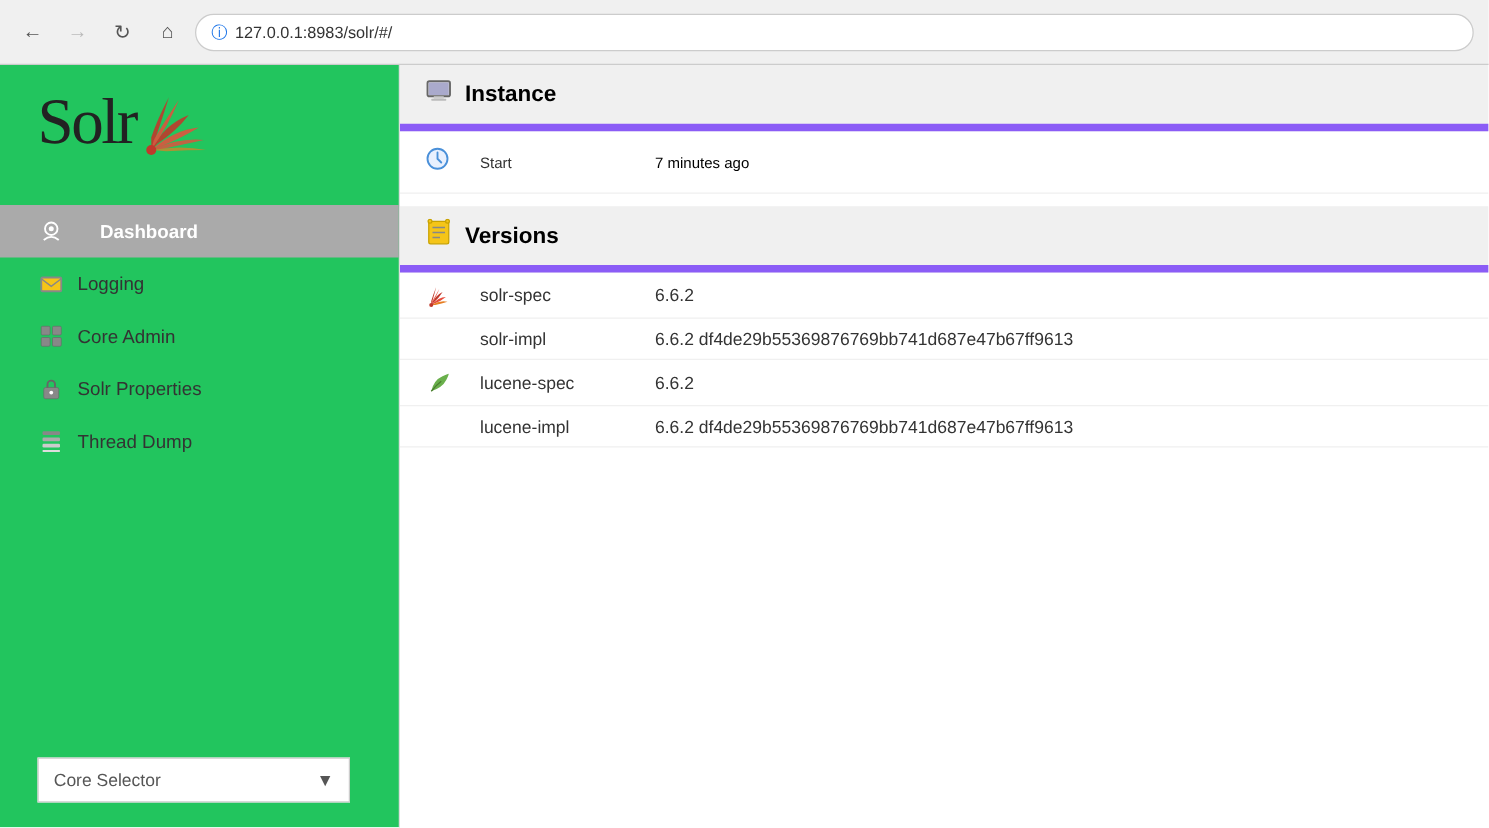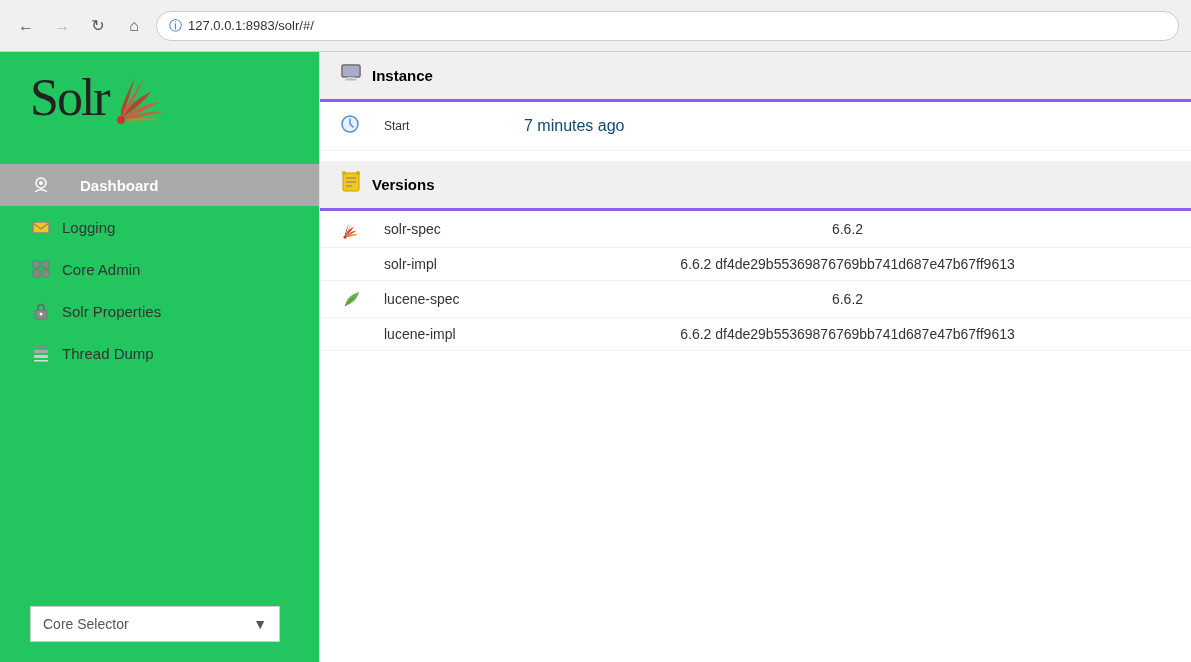--- a/index.html
+++ b/index.html
@@ -146,23 +146,23 @@
       overflow-y: auto;
       background: #fff;
     }
 
     .section-header {
       background: #f0f0f0;
       padding: 10px 20px;
       display: flex;
       align-items: center;
       gap: 10px;
-      border-bottom: 3px solid #8b5cf6;
+      border-bottom: 6px solid #8b5cf6;
       font-weight: bold;
-      font-size: 15px;
+      font-size: 18px;
     }
 
     .section-header .section-icon {
       font-size: 18px;
     }
 
     .info-row {
       display: flex;
       align-items: center;
       padding: 12px 20px;
@@ -175,22 +175,22 @@
       width: 24px;
     }
 
     .info-label {
       width: 120px;
       font-size: 12px;
       color: #333;
     }
 
     .info-value {
-      font-size: 16px;
-      color: #0c4a6e;
+      font-size: 12px;
+      color: #000000;
       flex: 1;
       overflow: hidden;
       text-overflow: ellipsis;
       white-space: nowrap;
     }
 
     .versions-section {
       margin-top: 10px;
     }
 
@@ -216,21 +216,20 @@
       color: #333;
     }
 
     .version-value {
       font-size: 14px;
       color: #333;
       flex: 1;
       overflow: hidden;
       text-overflow: ellipsis;
       white-space: nowrap;
-      text-align: center;
     }
 
     
   </style>
 </head>
 <body>
 
 <div class="browser-chrome">
   <button class="nav-btn">←</button>
   <button class="nav-btn disabled">→</button>

